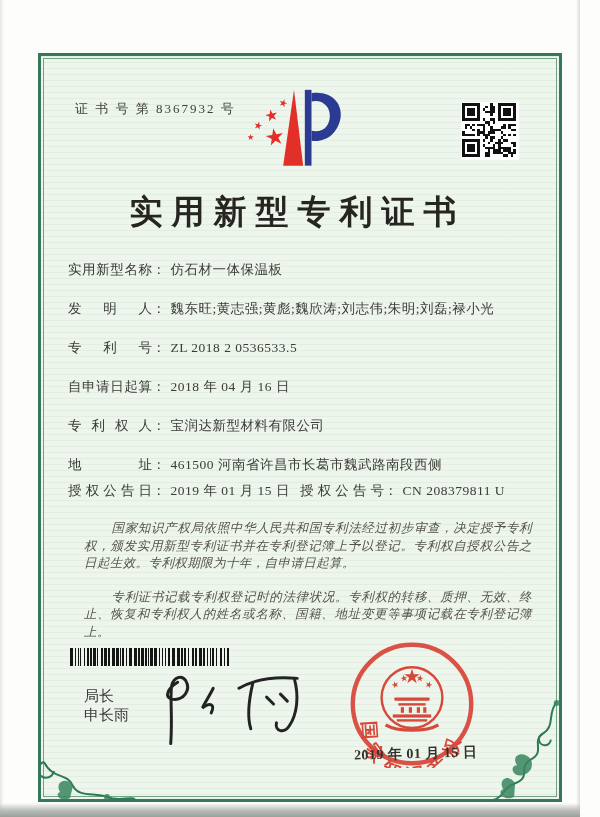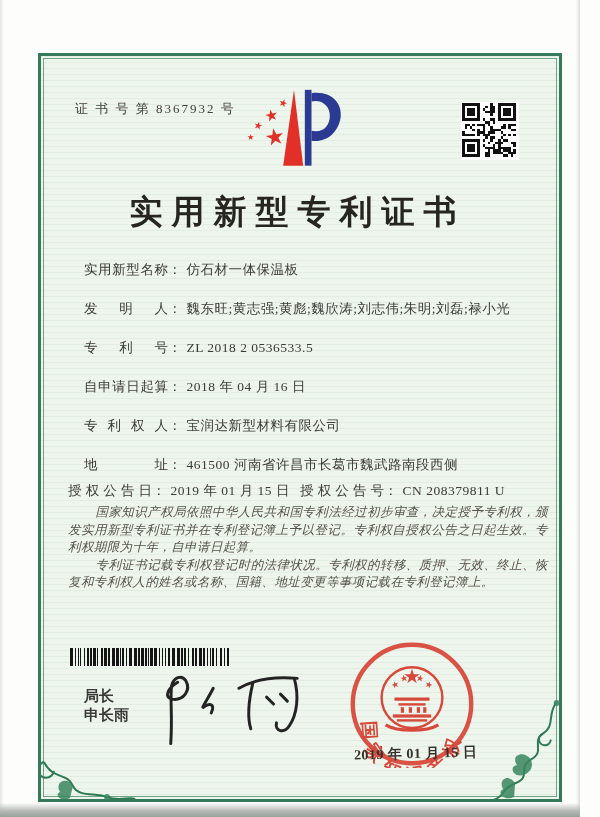--- a/index.html
+++ b/index.html
@@ -10,33 +10,33 @@
          background-image:repeating-linear-gradient(180deg, rgba(122,175,140,.10) 0 1px, rgba(255,255,255,0) 1px 6px);}
   .frame-inner{position:absolute;inset:2px;border:1px solid #6ea384;}
   .content{position:absolute;inset:0;}
   .cert-no{position:absolute;left:75px;top:100px;font-size:13px;letter-spacing:2px;color:#41403c;}
   .logo{position:absolute;left:244px;top:86px;width:100px;height:86px;}
   .qr{position:absolute;left:461px;top:102px;width:56px;height:56px;background:#fff;padding:1px;}
   .qr svg{width:54px;height:54px;display:block;}
   .title{position:absolute;left:15px;right:0;top:190px;margin:0;text-align:center;font-size:33px;font-weight:600;
          letter-spacing:9px;color:#26251f;}
   .fields{position:absolute;left:68px;top:261px;right:55px;font-size:13.5px;}
-  .row{margin-bottom:21px;line-height:18px;white-space:nowrap;margin-left:16px;}
+  .row{margin-bottom:21px;line-height:18px;white-space:nowrap;}
   .lbl{display:inline-block;width:84px;text-align:justify;text-align-last:justify;vertical-align:bottom;}
   .colon{display:inline-block;}
   .val{margin-left:5px;letter-spacing:.5px;}
   .grant-row{position:absolute;left:68px;top:482px;font-size:13.5px;line-height:18px;display:flex;white-space:nowrap;}
   .grant-left{width:232px;}
   .paras{position:absolute;left:68px;top:504px;width:480px;font-size:12.5px;line-height:17.5px;
          font-style:italic;color:#55534a;letter-spacing:.4px;text-align:justify;}
-  .paras p{margin:0;text-indent:2.2em;}
+  .paras p{margin:16px;text-indent:2.2em;}
   .barcode{position:absolute;left:70px;top:648px;width:162px;height:18px;}
   .barcode svg{width:162px;height:18px;display:block;}
   .sig-block{position:absolute;left:84px;top:688px;font-family:"Liberation Sans","DejaVu Sans",sans-serif;
-             font-weight:700;font-size:15px;color:#3a3a38;line-height:1;}
+             font-weight:400;font-size:15px;color:#3a3a38;line-height:1;}
   .sig-name{margin-top:4px;text-align:center;}
   .sig-script{position:absolute;left:148px;top:666px;width:168px;height:85px;}
   .seal{position:absolute;left:348px;top:640px;width:128px;height:128px;opacity:.93;}
   .seal-date{position:absolute;left:354px;top:745px;font-size:14px;font-weight:600;color:#34302b;
              letter-spacing:.5px;transform:rotate(-1.5deg);z-index:5;}
   .page-num{position:absolute;left:0;right:0;top:781px;text-align:center;font-size:12px;letter-spacing:1.5px;color:#45443f;}
   .flourish-br{position:absolute;left:487px;top:700px;width:80px;height:104px;}
   .flourish-bl{position:absolute;left:41px;top:748px;width:96px;height:56px;}
   
   .shadow-bottom{position:absolute;left:0;right:0;bottom:0;height:14px;

